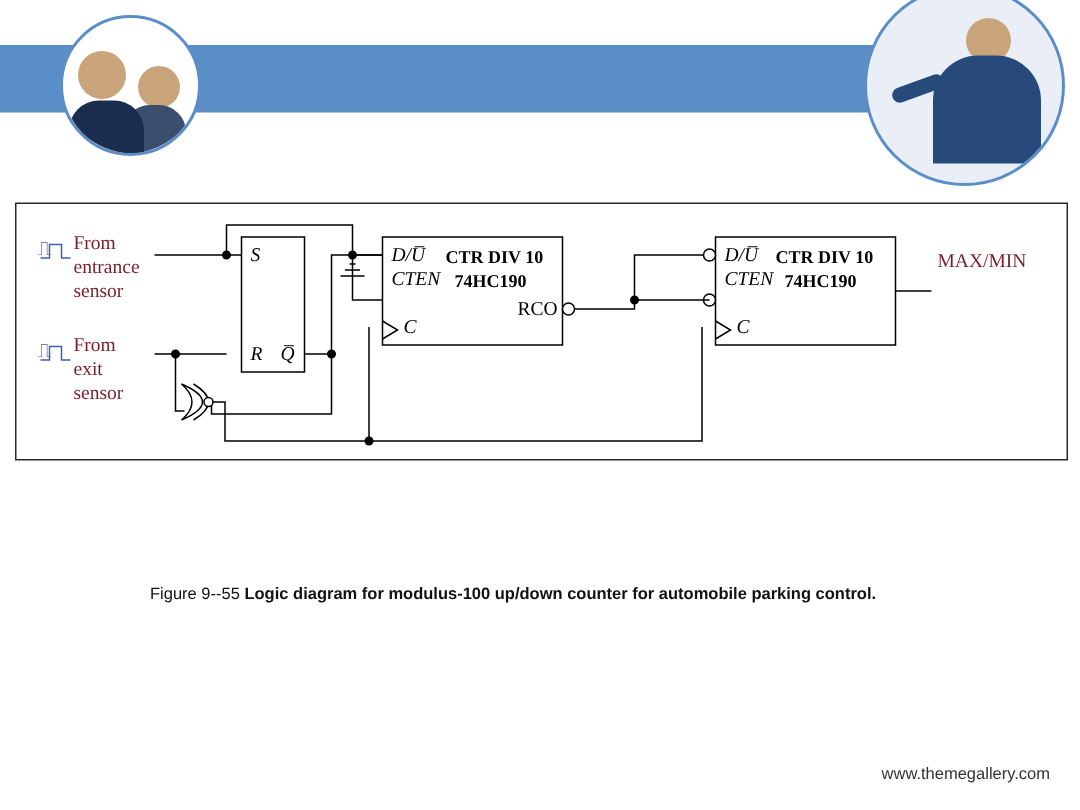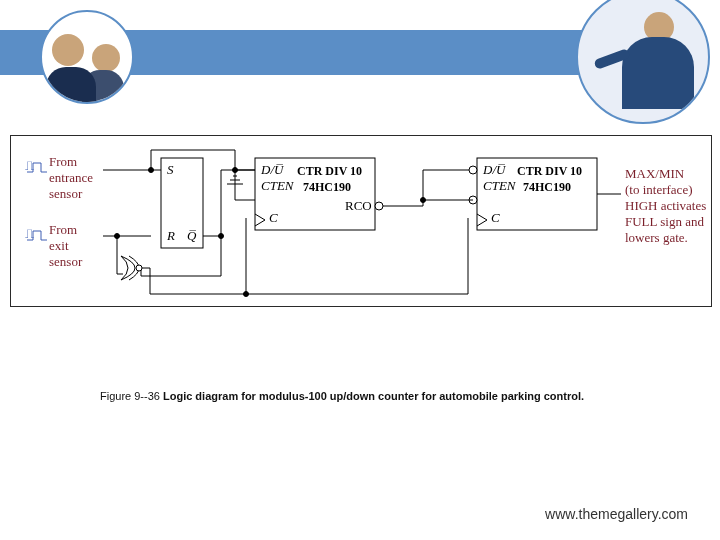--- a/index.html
+++ b/index.html
@@ -14,21 +14,21 @@
   .circ2 .bh{position:absolute;right:34px;top:20px;width:30px;height:30px;background:#c9a47a;border-radius:50%}
   .circ2 .bb{position:absolute;right:14px;top:45px;width:72px;height:72px;background:#274a7a;border-radius:30px 30px 0 0}
   .circ2 .arm{position:absolute;right:78px;top:62px;width:36px;height:10px;background:#274a7a;border-radius:5px;transform:rotate(-20deg)}
   .diagram{position:absolute;left:10px;top:135px;width:700px;height:170px;border:1px solid #2a2a2a}
   .dtext{position:absolute;font-size:13px;font-family:'Times New Roman',serif;white-space:pre}
   .arial{font-family:Liberation Serif, serif}
   .blue{color:#3e5fb3}
   .maroon{color:#7a1f2a}
   .caption{position:absolute;left:100px;top:390px;font-size:11px;font-family:Arial,Helvetica,sans-serif;color:#111}
   .caption b{font-weight:bold}
-  .footer{position:absolute;right:32px;bottom:18px;font-size:14px;color:#333}
+  .footer{position:absolute;right:20px;bottom:18px;font-size:11px;color:#333}
 </style>
 </head>
 <body>
 
 <div class="banner"></div>
 <div class="circ1">
     <div class="p2h"></div>
     <div class="p2b"></div>
   </div>
 <div class="circ2">
@@ -113,23 +113,19 @@
 <span class="dtext" style="left:258px;top:74px;font-style:italic">C</span>
 <span class="dtext" style="left:334px;top:62px;">RCO</span>
 <span class="dtext arial" style="left:286px;top:28px;font-weight:bold;font-size:12px">CTR DIV 10</span>
 <span class="dtext arial" style="left:292px;top:44px;font-weight:bold;font-size:12px">74HC190</span>
 <span class="dtext" style="left:472px;top:26px;font-style:italic">D/U̅</span>
 <span class="dtext" style="left:472px;top:42px;font-style:italic">CTEN</span>
 <span class="dtext" style="left:480px;top:74px;font-style:italic">C</span>
 <span class="dtext arial" style="left:506px;top:28px;font-weight:bold;font-size:12px">CTR DIV 10</span>
 <span class="dtext arial" style="left:512px;top:44px;font-weight:bold;font-size:12px">74HC190</span>
 <span class="dtext maroon" style="left:614px;top:30px;">MAX/MIN</span>
-<span class="dtext maroon" style="left:614px;top:46px">(to interface)
-HIGH activates
-FULL sign and
-lowers gate.</span>
 </div>
 
 <div class="caption">
-  <span>Figure 9--36</span><b>   Logic diagram for modulus-100 up/down counter for automobile parking control.</b>
+  <span>Figure 9--55</span><b>   Logic diagram for modulus-100 up/down counter for automobile parking control.</b>
 </div>
 
 <div class="footer">www.themegallery.com</div>
 
 </body></html>

